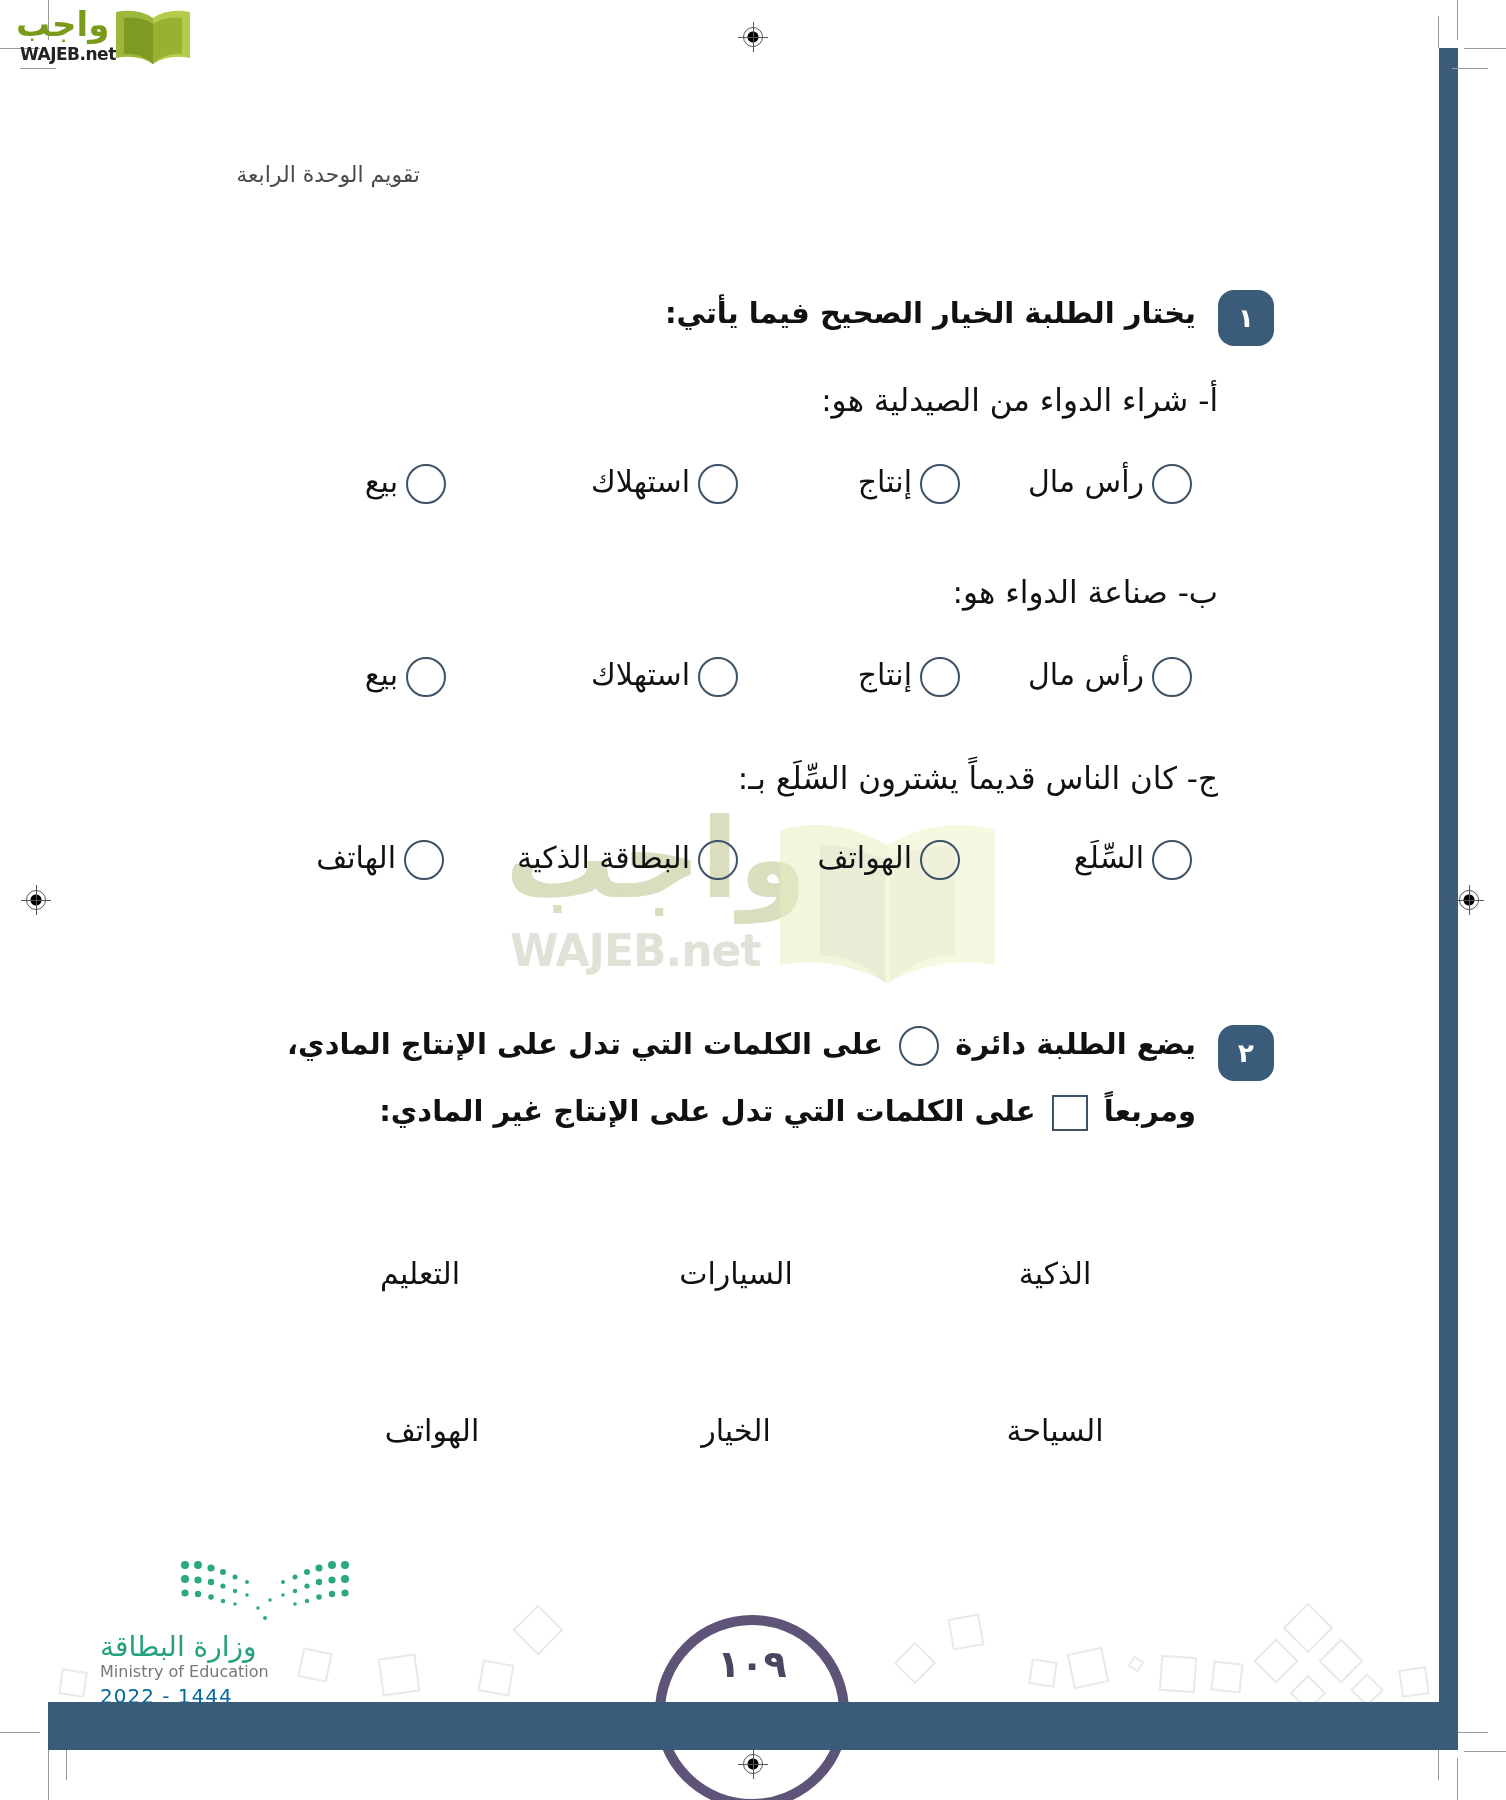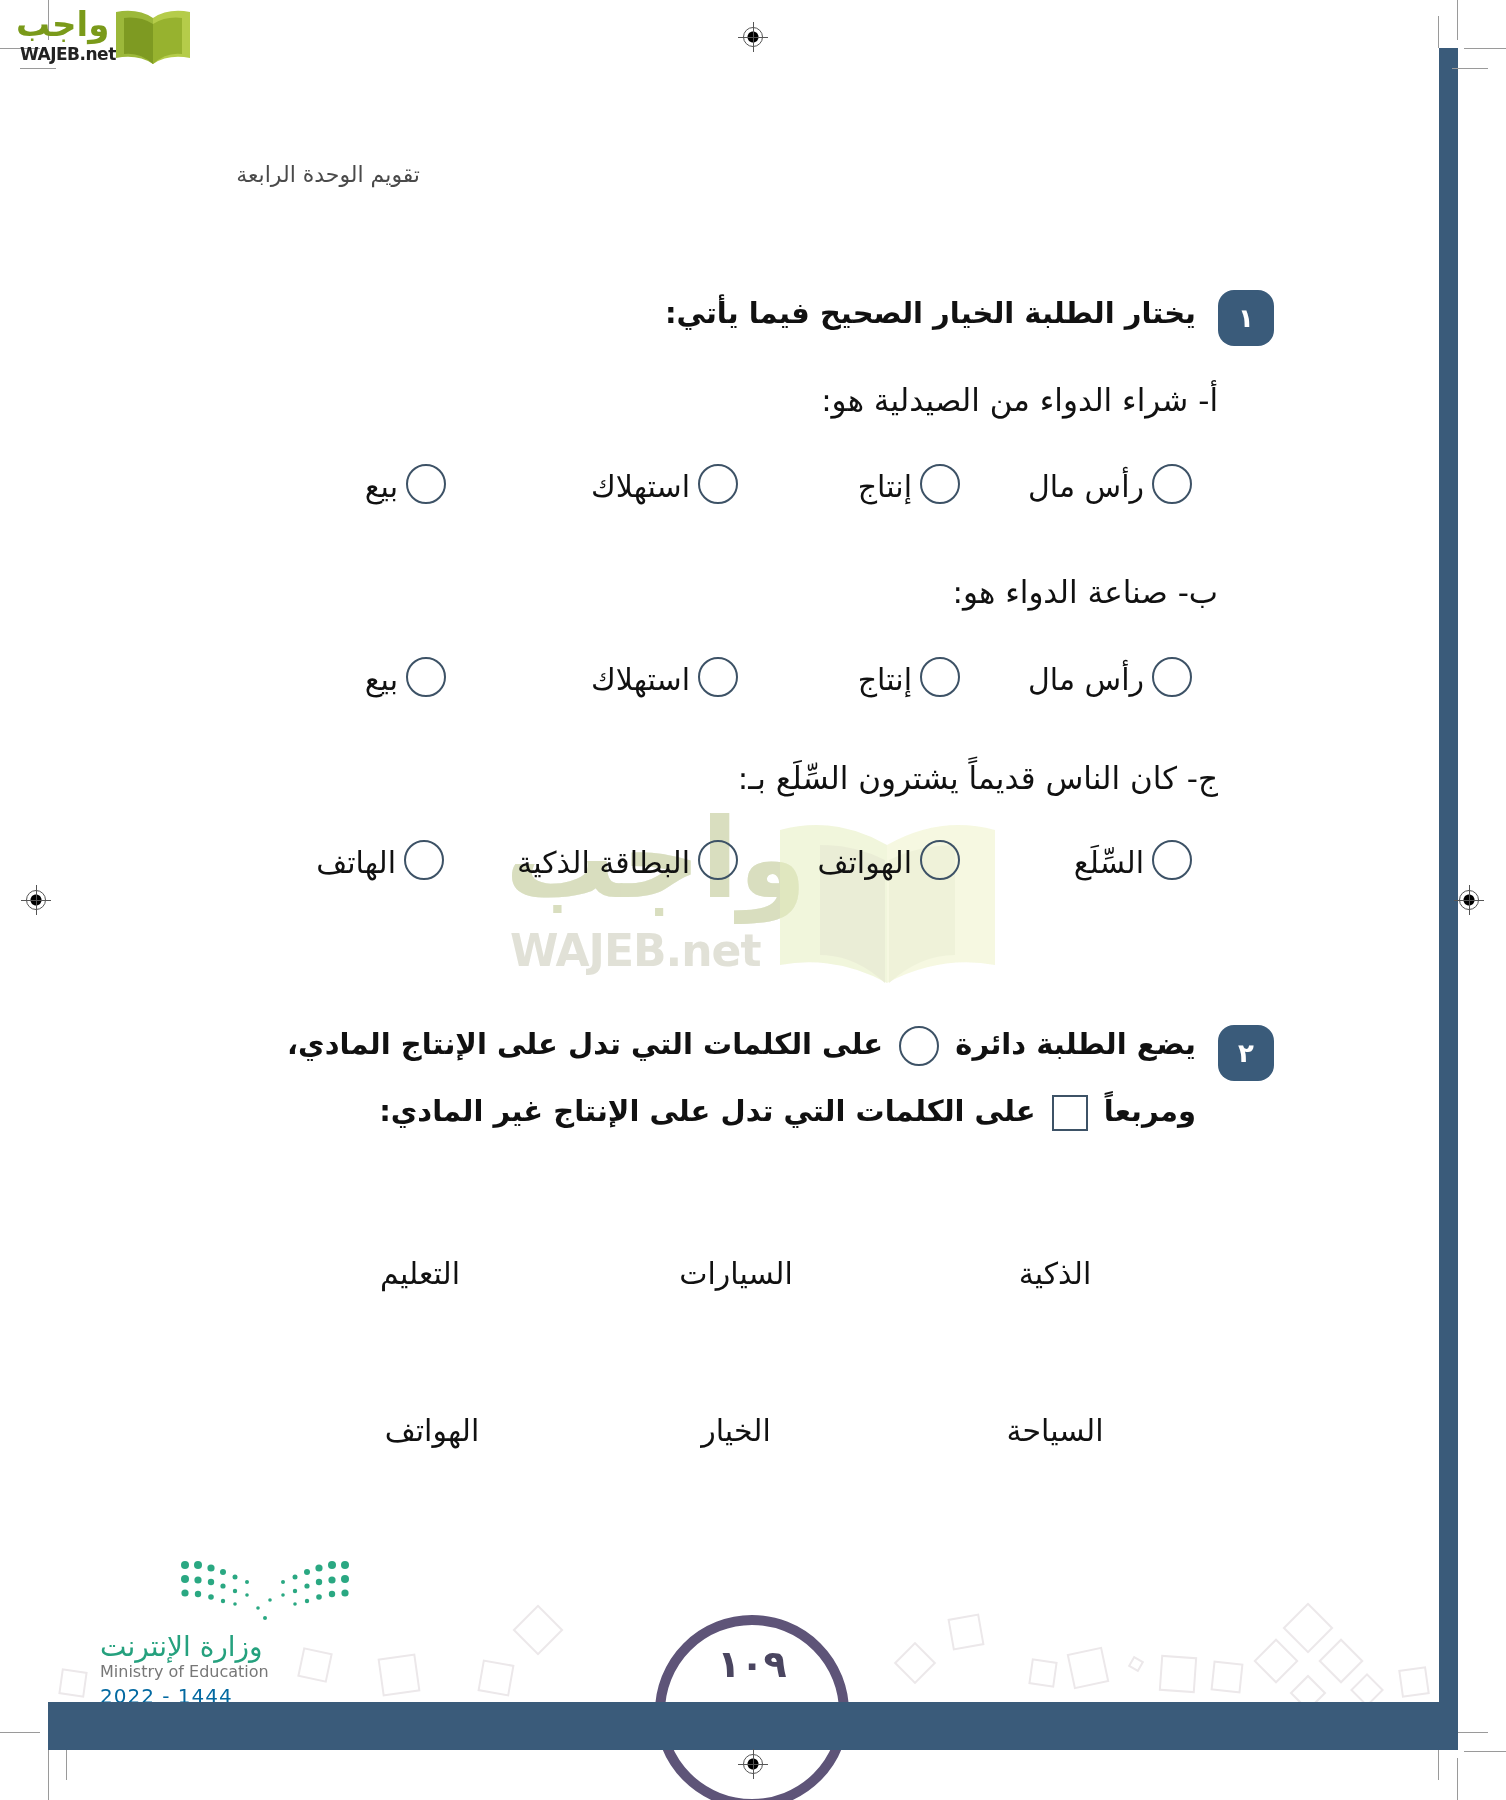--- a/index.html
+++ b/index.html
@@ -19,21 +19,21 @@
   .logo-text-en { left:12px; top:40px; font-size:17px; font-weight:bold; color:#222; letter-spacing:-0.5px; }
 
   .header-label { left:200px; top:162px; width:220px; font-size:22px; color:#4a4a4a; text-align:right; }
 
   .badge { width:56px; height:56px; border-radius:16px; background:#3a5b7a; color:#fff;
            font-size:26px; font-weight:bold; display:flex; align-items:center; justify-content:center; }
 
   .q-title { font-size:29px; font-weight:bold; color:#111; text-align:center; }
   .sub-q { font-size:31px; color:#111; text-align:right; }
 
-  .opt { display:flex; align-items:flex-end; gap:8px; direction:rtl; }
+  .opt { display:flex; align-items:flex-start; gap:8px; direction:rtl; }
   .radio { width:40px; height:40px; border:2.5px solid #3d5266; border-radius:50%; box-sizing:border-box; flex:none; background:transparent; }
   .opt-label { font-size:30px; color:#111; white-space:nowrap; }
 
   .square-inline { display:inline-block; width:36px; height:36px; border:2.5px solid #3d5266; box-sizing:border-box; vertical-align:middle; margin:0 6px; }
   .circle-inline { display:inline-block; width:40px; height:40px; border:2.5px solid #3d5266; border-radius:50%; box-sizing:border-box; vertical-align:middle; margin:0 6px; }
 
   .word { font-size:30px; color:#111; text-align:center; width:200px; }
 
   
   .wm { opacity:0.55; }
@@ -237,20 +237,20 @@
       <circle cx="103" cy="35" r="1.8"></circle>
     <circle cx="165" cy="33" r="3.6"></circle>
       <circle cx="152" cy="34" r="3.2"></circle>
       <circle cx="139" cy="37" r="2.8"></circle>
       <circle cx="127" cy="41" r="2.2"></circle>
       <circle cx="115" cy="44" r="1.8"></circle>
       <circle cx="90" cy="40" r="1.8"></circle>
     <circle cx="85" cy="58" r="2"></circle>
   </g>
 </svg>
-<div class="abs moe-ar rtl">وزارة الإنترنت</div>
+<div class="abs moe-ar rtl">وزارة البطاقة</div>
 <div class="abs moe-en">Ministry of Education</div>
 <div class="abs moe-year">2022 - 1444</div>
 
 <div class="abs page-arc"></div>
 <div class="abs bar-bottom" style="z-index:2;"></div>
 <div class="abs page-num rtl">١٠٩</div>
 <div class="abs reg" style="left:743px;top:1754px;z-index:3;"></div>
 
 </body></html>

